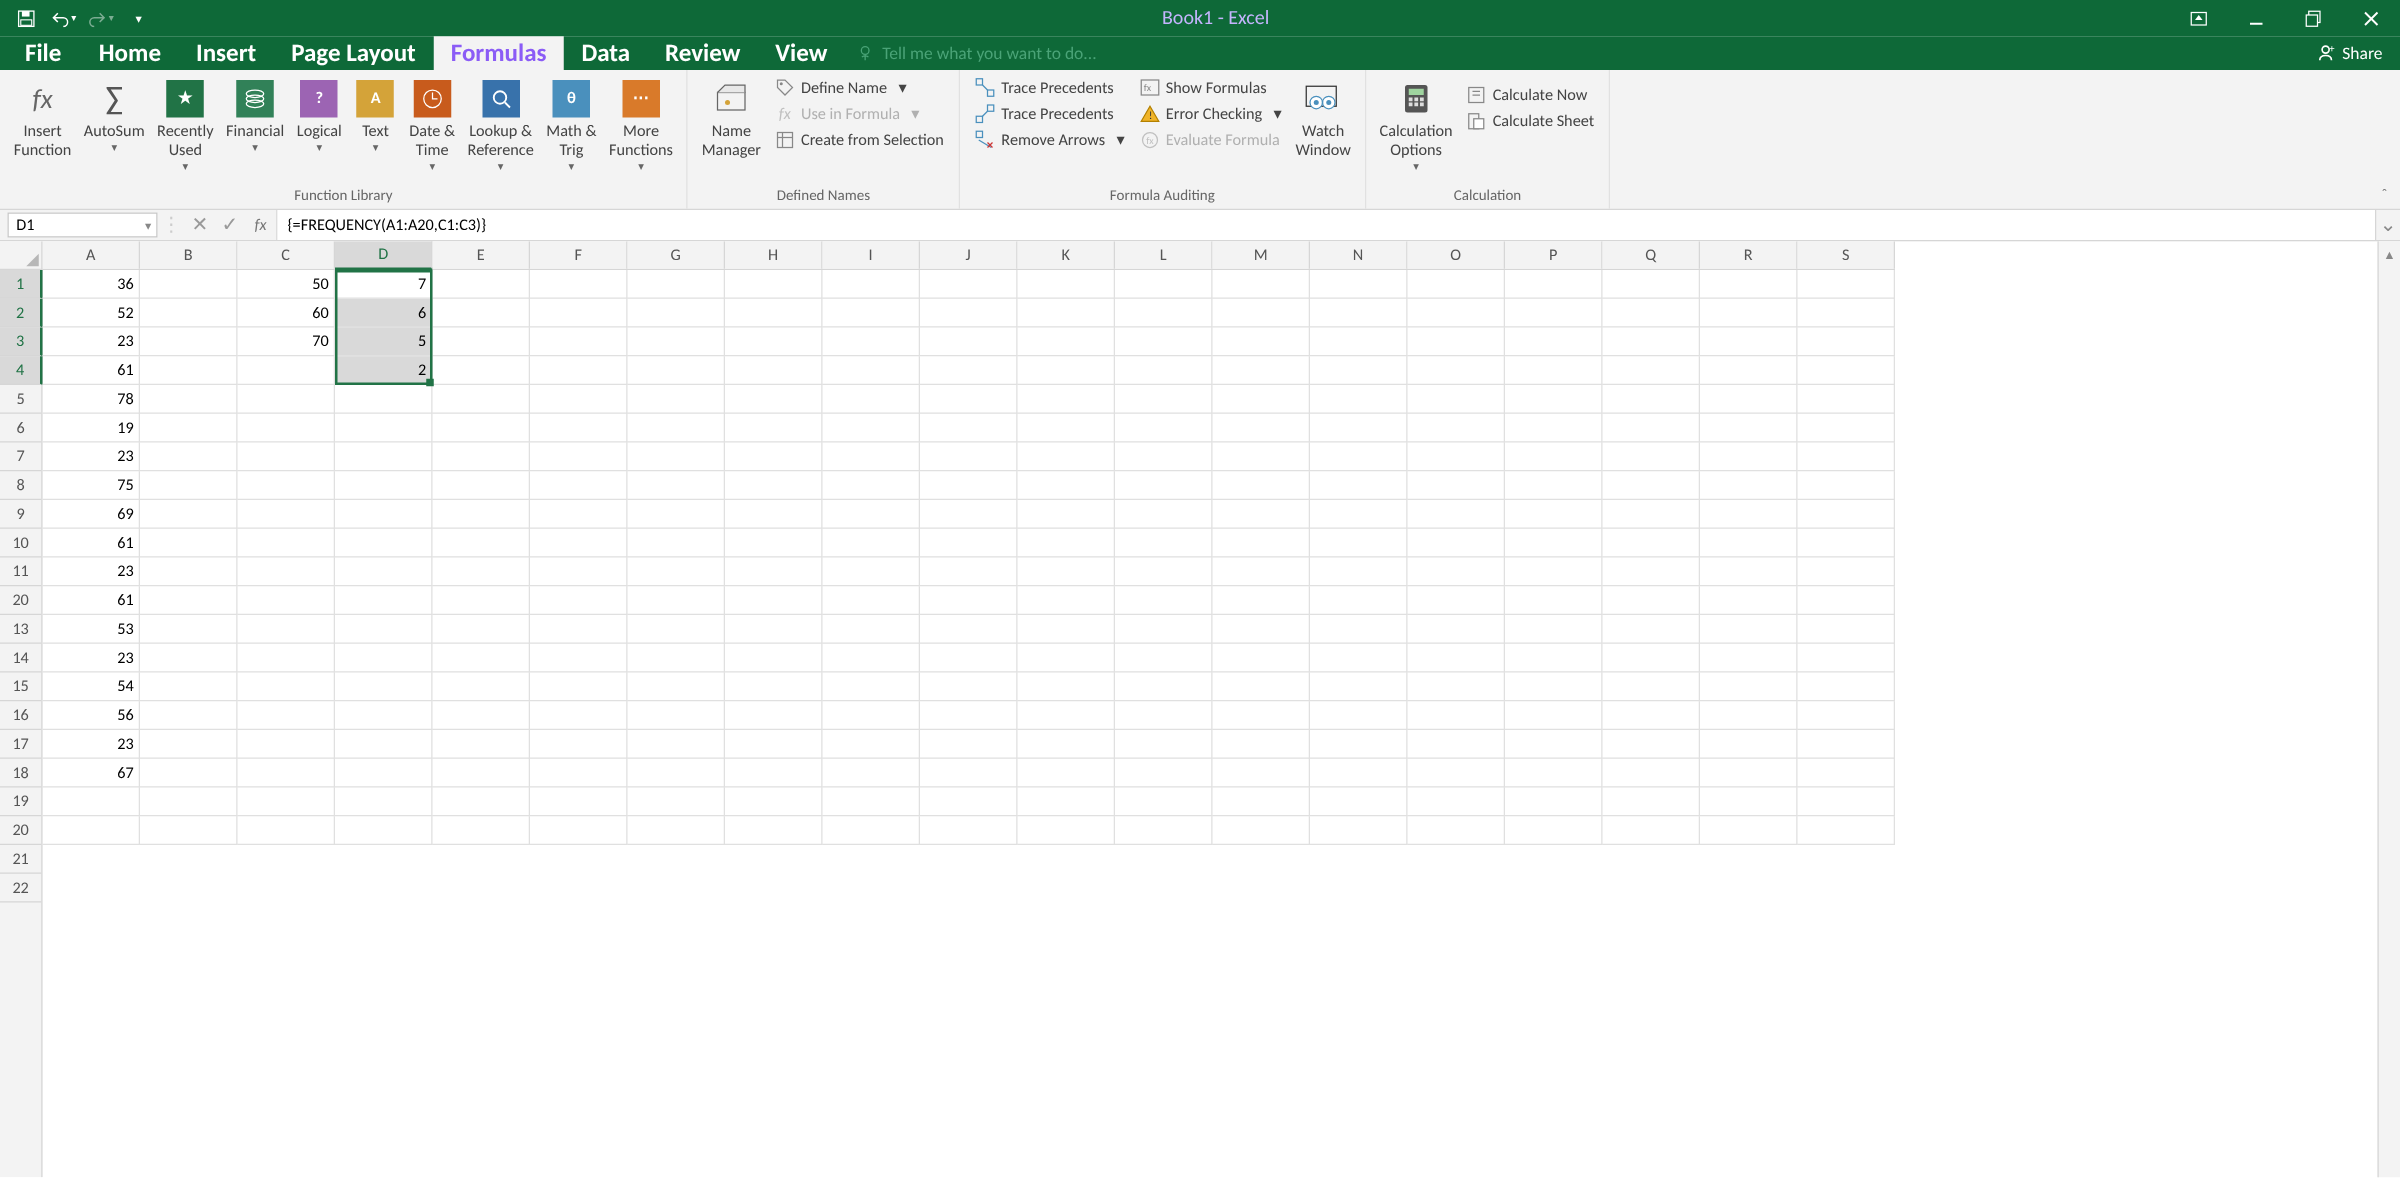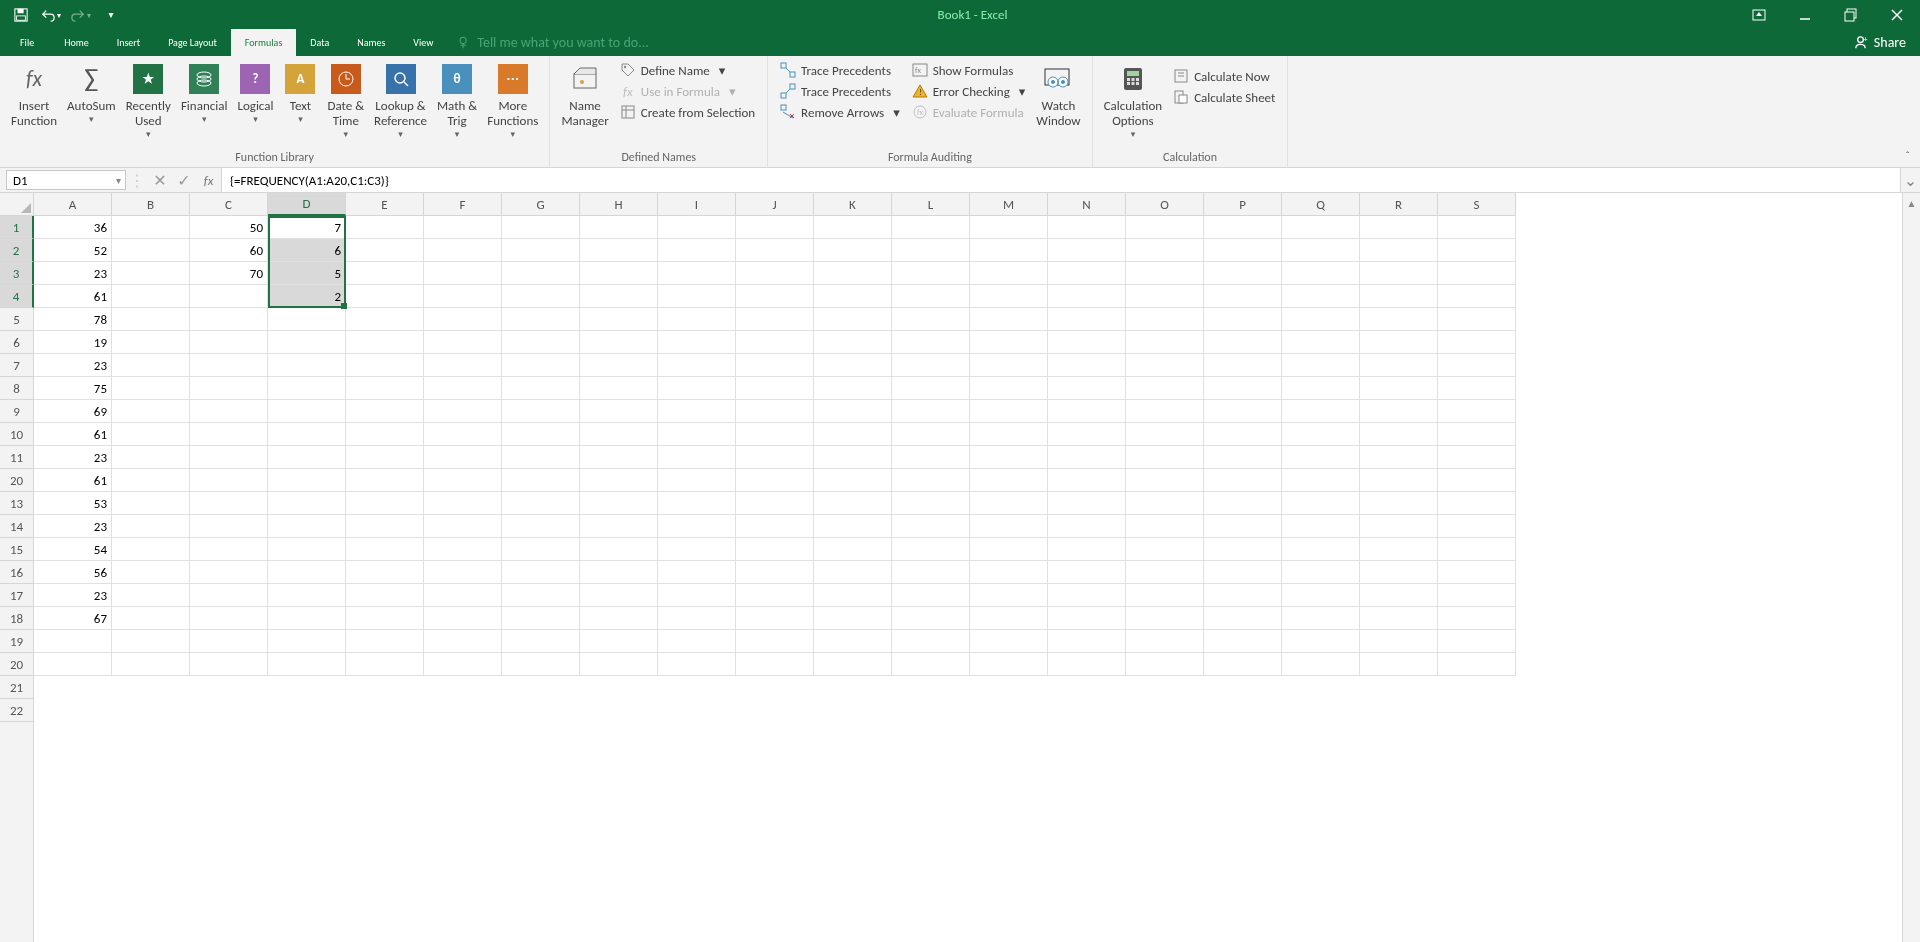--- a/index.html
+++ b/index.html
@@ -2,29 +2,29 @@
 <html><head>
 <meta charset="utf-8">
 <style>
 * { margin: 0; padding: 0; box-sizing: border-box; font-family: "Segoe UI", Calibri, sans-serif; }
 body { background: #fff; overflow: hidden; width: 1920px; height: 942px; }
 
 
 .title-bar { background: #0e6938; height: 29px; display: flex; align-items: center; color: #fff; position: relative; }
 .qat { display: flex; align-items: center; gap: 4px; padding-left: 8px; }
 .qat-btn { width: 26px; height: 24px; display: flex; align-items: center; justify-content: center; cursor: pointer; color:#fff; }
-.title-text { position: absolute; left: 50%; transform: translateX(-50%); font-size: 13px; color:#86efac;padding-left:25px; }
+.title-text { position: absolute; left: 50%; transform: translateX(-50%); font-size: 16px; color:#c4b5fd;padding-left:25px; }
 .win-controls { margin-left: auto; display: flex; }
 .win-btn { width: 46px; height: 29px; display: flex; align-items: center; justify-content: center; cursor: pointer; color:#fff;}
 .win-btn svg { width:14px; height:14px; }
 
 
 .tabs-row { background: #0e6938; height: 27px; display: flex; align-items: stretch; padding-left: 4px; position: relative; }
-.tab { padding: 0 14px; font-size: 10px; color: #fff; display: flex; align-items: center; cursor: pointer; }
-.tab.active { background: #f3f3f3; color: #15803d; }
+.tab { padding: 0 14px; font-size: 20px; color: #fff; display: flex; align-items: center; cursor: pointer; font-weight: bold; }
+.tab.active { background: #f3f3f3; color: #8b5cf6; }
 .tab.file { padding: 0 16px; }
 .tell-me { display:flex; align-items:center; padding: 0 10px; color: #4aa377; font-size: 14px; gap:6px;}
 .tell-me svg { width:14px; height:14px; }
 .share-btn { margin-left: auto; padding: 0 14px; color: #fff; font-size: 14px; display: flex; align-items: center; gap:6px; cursor: pointer;}
 .share-btn svg { width:15px; height:15px;}
 
 
 .ribbon-wrap { background: #f3f3f3; border-bottom: 1px solid #d6d6d6; height:112px; display:flex; position:relative;}
 .ribbon-group { display:flex; flex-direction:column; border-right: 1px solid #e1e1e1; padding: 2px 6px 0 6px; }
 .group-body { flex:1; display:flex; align-items:flex-start; }
@@ -128,21 +128,21 @@
   </div>
 </div>
 
 <div class="tabs-row">
   <div class="tab file">File</div>
   <div class="tab">Home</div>
   <div class="tab">Insert</div>
   <div class="tab">Page Layout</div>
   <div class="tab active">Formulas</div>
   <div class="tab">Data</div>
-  <div class="tab">Names</div>
+  <div class="tab">Review</div>
   <div class="tab">View</div>
   <div class="tell-me">
     <svg viewBox="0 0 16 16">
         <circle cx="7" cy="5" r="3.5" fill="none" stroke="#4aa377" stroke-width="1.2"></circle>
         <path d="M7 9 V14 M4 11 Q7 9 10 11" fill="none" stroke="#4aa377" stroke-width="1.2"></path>
       </svg>
     <span>Tell me what you want to do...</span>
   </div>
   <div class="share-btn">
     <svg viewBox="0 0 16 16">

